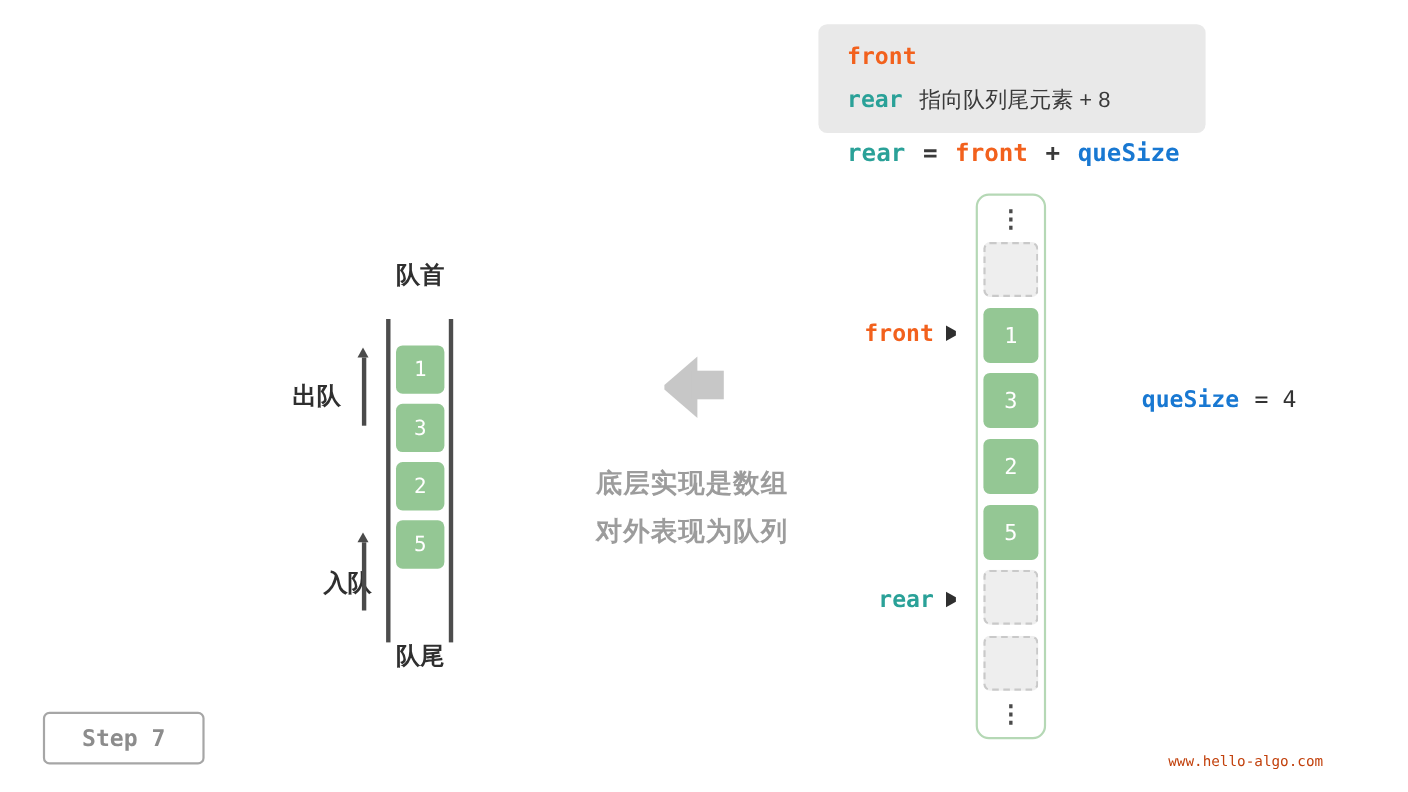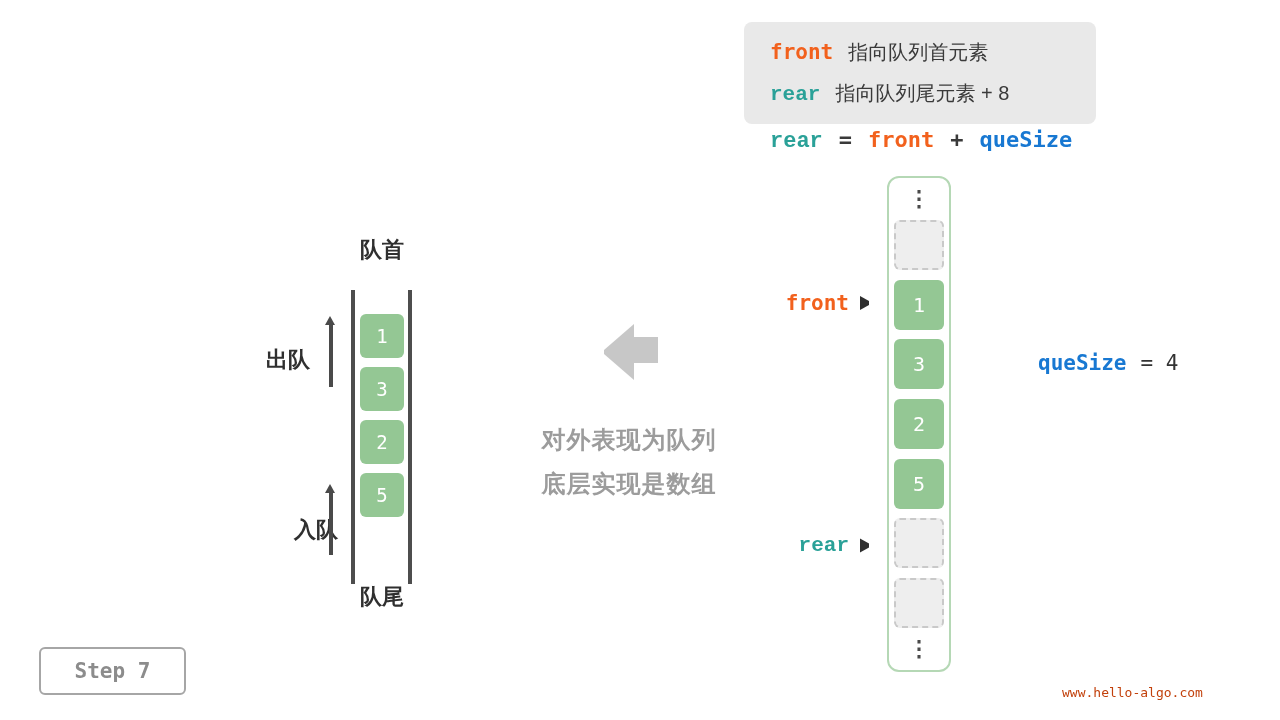--- a/index.html
+++ b/index.html
@@ -1,21 +1,21 @@
 <!DOCTYPE html>
 <html style="--orange: #f2611d; --teal: #2aa198; --blue: #1878d2; --green: #94c794; --green-border: #b5d8b5;"><head>
 <meta charset="utf-8">
 <style>
   * { margin:0; padding:2px; box-sizing:border-box; }
   html,body { width:1280px; height:720px; background:#ffffff;
     font-family:"Liberation Sans", sans-serif; }
   .canvas { position:relative; width:1280px; height:720px; overflow:hidden; }
   .kw   { font-family:"DejaVu Sans Mono", monospace; font-weight:bold; }
   .orange { color:var(--orange); }
-  .teal   { color:var(--teal);font-family:Liberation Mono, monospace; }
+  .teal   { color:var(--teal); }
   .blue   { color:var(--blue); }
   .dark   { color:#3a3a3a; }
 
   
   .info-box { position:absolute; left:740px; top:18px; width:352px; min-height:90px;
     background:#e9e9e9; border-radius:8px; padding:13px 22px;
     display:flex; flex-direction:column; justify-content:center; gap:6px; }
   .info-line { display:flex; align-items:baseline; gap:11px;
     font-size:20px; color:#3a3a3a; white-space:nowrap; }
   .info-line .kw { font-size:21px; }
@@ -91,21 +91,20 @@
     font-family:"DejaVu Sans Mono", monospace; font-size:13px; color:#c2410c; }
 </style>
 </head>
 <body>
 
 <div class="canvas">
 
   <div class="info-box">
     <div class="info-line">
       <span class="kw orange">front</span>
-      <span>指向队列首元素</span>
     </div>
     <div class="info-line">
       <span class="kw teal">rear</span>
       <span>指向队列尾元素 + 8</span>
     </div>
   </div>
 
   <div class="formula">
       <span class="kw teal">rear</span>
       <span class="kw dark">=</span>
@@ -144,22 +143,22 @@
   <div class="q-label lbl-head">队首</div>
   <div class="q-label lbl-tail">队尾</div>
   <div class="q-label lbl-deq">出队</div>
   <div class="q-label lbl-enq">入队</div>
   <div class="v-arrow arrow-deq"></div>
   <div class="v-arrow arrow-enq"></div>
 
   <div class="big-arrow-head"></div>
   <div class="big-arrow-body"></div>
   <div class="caption">
+    <div>底层实现是数组</div>
     <div>对外表现为队列</div>
-    <div>底层实现是数组</div>
   </div>
 
   <div class="step-box">
     <span>Step 7</span>
   </div>
   <div class="watermark">www.hello-algo.com</div>
 
 <div class="pointer" style="top: 298.891px; right: 409px;">
       <span class="kw orange">front</span>
       <span class="ptr-arrow"></span>

